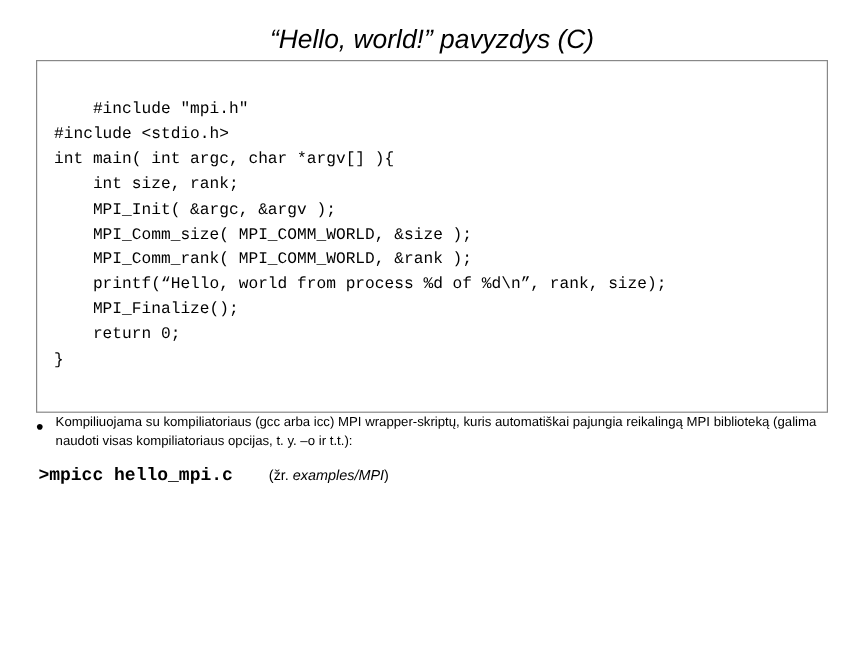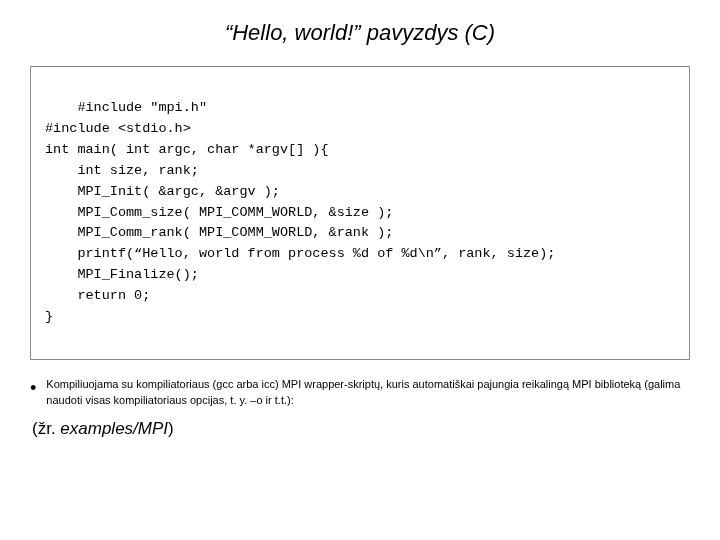--- a/index.html
+++ b/index.html
@@ -15,21 +15,20 @@
       font-family: Arial, sans-serif;
       overflow: hidden;
     }
 
     .page {
       width: 720px;
       height: 540px;
       padding: 20px 30px;
       display: flex;
       flex-direction: column;
-      gap: 16px;
     }
 
     .title {
       text-align: center;
       font-size: 22px;
       font-weight: normal;
       font-style: italic;
       color: #000000;
       margin-bottom: 4px;
     }
@@ -80,21 +79,21 @@
       margin-top: 4px;
     }
 
     .cmd-bold {
       font-weight: bold;
       font-family: 'Courier New', Courier, monospace;
       font-size: 15px;
     }
 
     .cmd-note {
-      font-size: 17px;
+      font-size: 12px;
       color: #000000;
     }
 
     .cmd-italic {
       font-style: italic;
     }
   </style>
 </head>
 <body>
 
@@ -116,19 +115,22 @@
 }</span>
   </div>
 
   <div class="bullet-section">
     <div class="bullet-item">
       <span class="bullet-dot">•</span>
       <span class="bullet-text">Kompiliuojama su kompiliatoriaus (gcc arba icc) MPI wrapper-skriptų, kuris automatiškai pajungia reikalingą MPI biblioteką (galima naudoti visas kompiliatoriaus opcijas, t. y. –o ir t.t.):</span>
     </div>
 
     <div class="command-line">
+      <span>
+        <span style="font-weight:bold; font-family:'Courier New',monospace; font-size:15px;">&gt;</span><span class="cmd-bold">mpicc hello_mpi.c</span>
+      </span>
       <span class="cmd-note">
         (žr. <span class="cmd-italic">examples/MPI</span>)
       </span>
     </div>
   </div>
 
 </div>
 
 </body></html>

